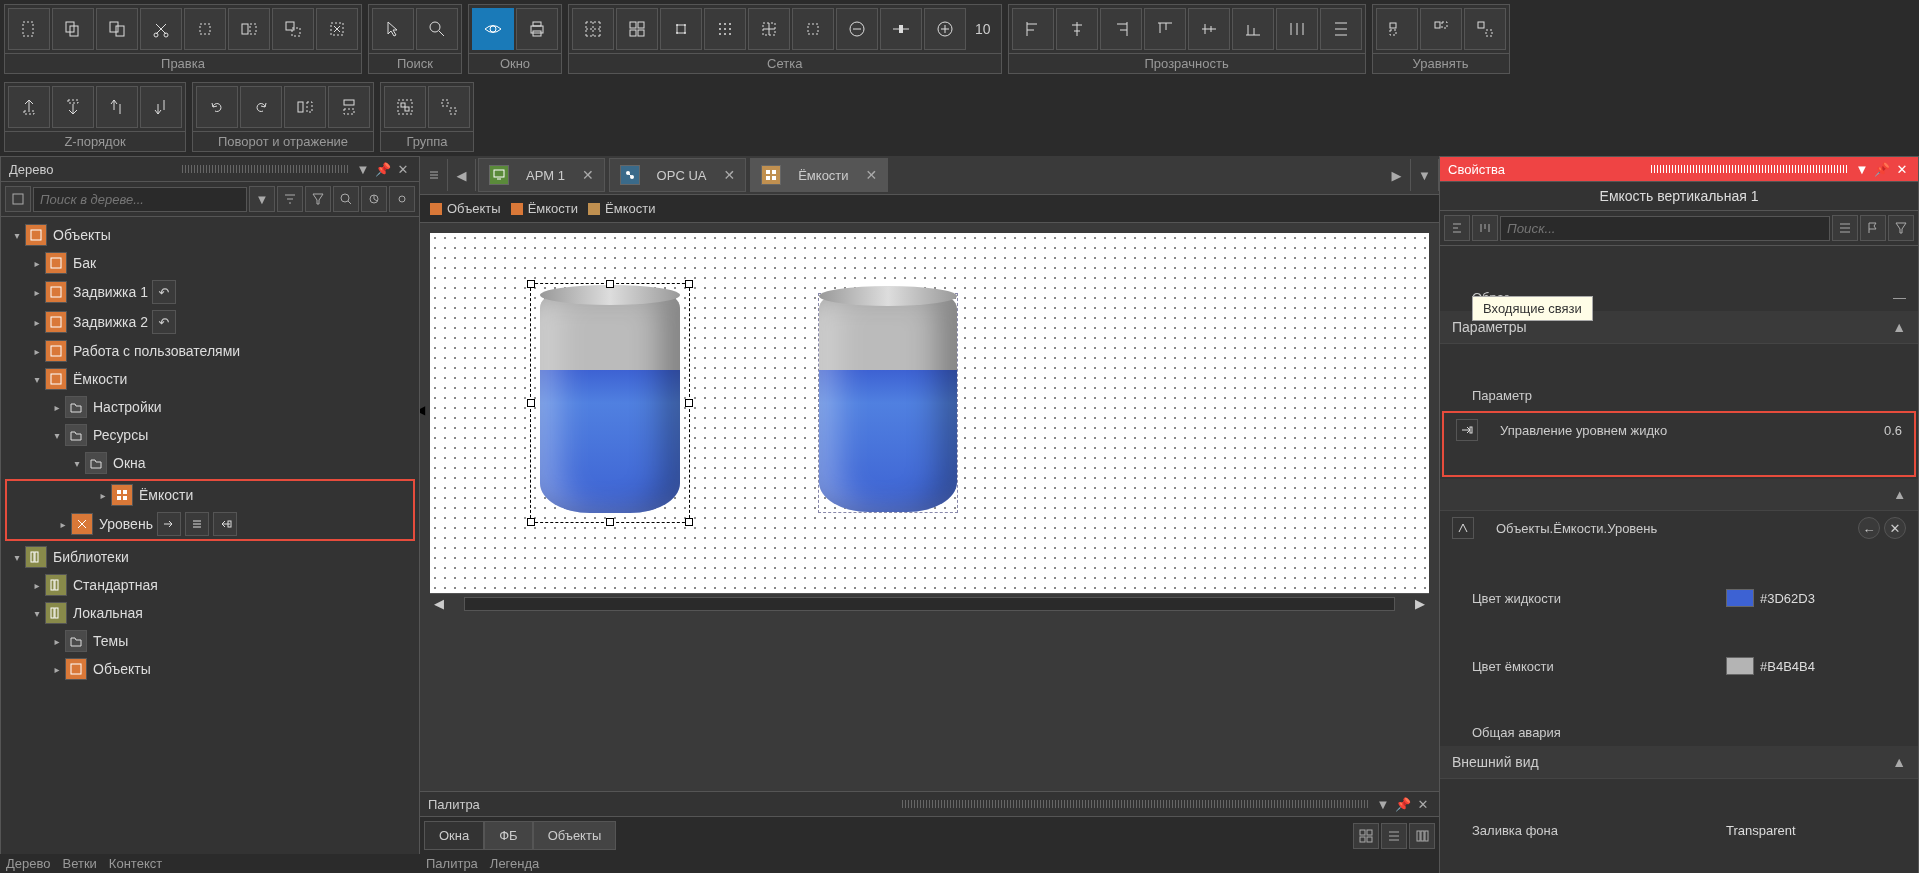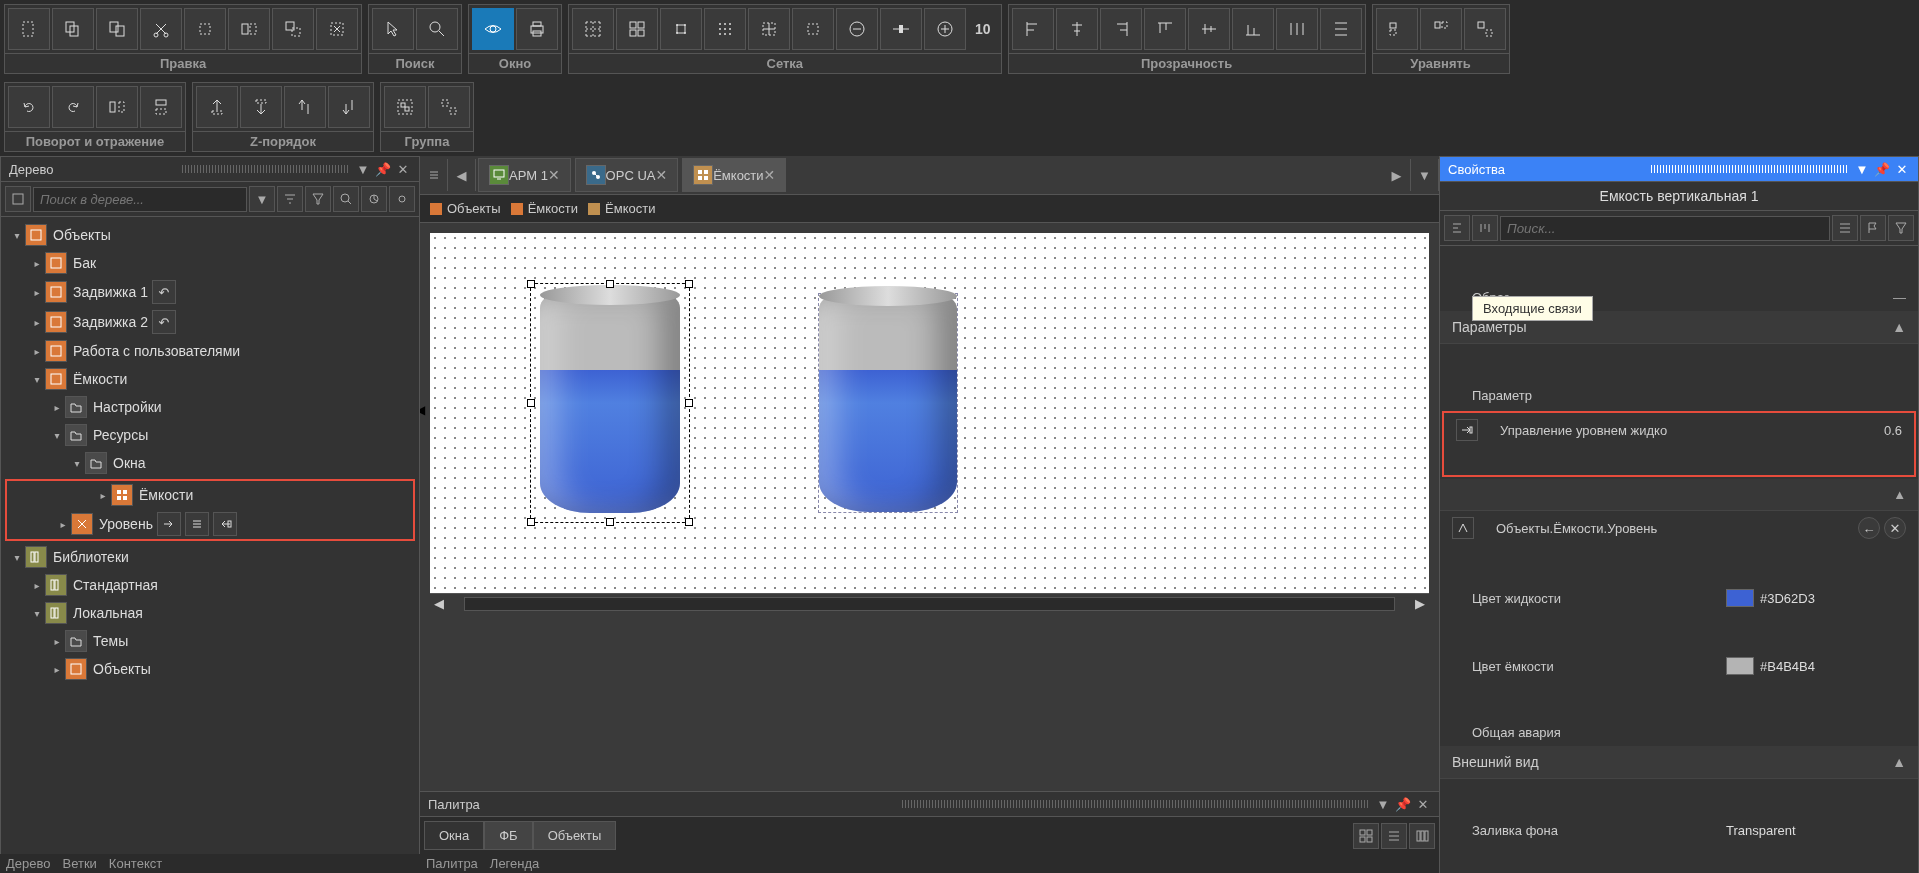--- a/index.html
+++ b/index.html
@@ -1,31 +1,31 @@
 <!DOCTYPE html>
 <html><head>
 <meta charset="utf-8">
 <style>
 * { margin: 0; padding: 0; box-sizing: border-box; font-family: 'Segoe UI', Arial, sans-serif; user-select: none; }
 body { background: #2b2b2b; color: #ccc; font-size: 13px; overflow: hidden; width: 1919px; height: 873px; }
 
 
 .toolbar-row { display: flex; gap: 6px; padding: 4px; background: #2b2b2b; }
-.tool-group { border: 1px solid #555; background: #333; display: flex; flex-direction: column; font-weight: bold; }
+.tool-group { border: 1px solid #555; background: #333; display: flex; flex-direction: column; }
 .tool-group-buttons { display: flex; padding: 2px; gap: 0; }
 .tool-btn { width: 42px; height: 42px; border: 1px solid #555; background: #3a3a3a; display: flex; align-items: center; justify-content: center; color: #ddd; cursor: pointer; margin: 1px; }
 .tool-btn.active { background: #1a7ab8; border-color: #1a7ab8; }
 .tool-group-label { text-align: center; color: #999; font-size: 13px; padding: 2px 0; border-top: 1px solid #555; }
 .tool-num { color: #ccc; font-size: 14px; padding: 0 8px; display: flex; align-items: center; }
 
 
 .workspace { display: flex; height: calc(100% - 148px); }
 .panel { background: #333; border: 1px solid #555; display: flex; flex-direction: column; }
 .panel-header { background: #333; padding: 4px 8px; display: flex; align-items: center; border-bottom: 1px solid #555; }
-.panel-header.active { background: #3b82f6; color: #fff; justify-content: space-between; }
+.panel-header.active { background: #ef4444; color: #fff; justify-content: space-between; }
 .panel-title { flex: 1; font-size: 13px; }
 .panel-dots { flex: 1; height: 8px; background: repeating-linear-gradient(90deg, #666 0, #666 1px, transparent 1px, transparent 3px); margin: 0 6px; }
 .panel-icons { display: flex; gap: 4px; }
 .panel-icon { width: 16px; height: 16px; display: flex; align-items: center; justify-content: center; cursor: pointer; color: #aaa; }
 
 
 .left-panel { width: 420px; flex-shrink: 0; }
 .tree-toolbar { display: flex; padding: 4px; gap: 2px; align-items: center; border-bottom: 1px solid #555; }
 .tree-search { flex: 1; background: #2a2a2a; border: 1px solid #555; color: #f9a8d4; padding: 4px 6px; font-style: italic; font-size: 13px; }
 .small-btn { width: 26px; height: 26px; border: 1px solid #555; background: #3a3a3a; display: flex; align-items: center; justify-content: center; cursor: pointer; color: #aaa; }
@@ -37,21 +37,21 @@
 .tree-icon.gray { background: #4a4a4a; }
 .tree-icon.green { background: #888a4a; }
 .tree-label { color: #ddd; font-size: 14px; }
 .red-box { border: 2px solid #e74c3c; margin: 2px 4px; }
 .action-btn { width: 24px; height: 24px; border: 1px solid #555; background: #3a3a3a; margin-left: 4px; display: inline-flex; align-items: center; justify-content: center; }
 
 
 .center-panel { flex: 1; display: flex; flex-direction: column; }
 .tabs-row { display: flex; background: #3a3a3a; border-bottom: 1px solid #555; align-items: center; }
 .nav-btn { width: 28px; height: 32px; display: flex; align-items: center; justify-content: center; color: #aaa; cursor: pointer; border-right: 1px solid #555; }
-.tab { display: flex; align-items: center; padding: 6px 10px; background: #444; border: 1px solid #555; margin: 2px; gap: 0; cursor: pointer; }
+.tab { display: flex; align-items: center; padding: 6px 10px; background: #444; border: 1px solid #555; margin: 2px; gap: 17px; cursor: pointer; }
 .tab.active { background: #555; }
 .tab-icon { width: 20px; height: 20px; border: 1px solid #666; display: flex; align-items: center; justify-content: center; }
 .tab-icon.green { background: #5a8a3a; }
 .tab-icon.blue { background: #3a6a8a; }
 .tab-icon.orange { background: #c09050; }
 .tab-close { color: #aaa; font-size: 14px; }
 .breadcrumb { display: flex; padding: 6px 10px; gap: 10px; border-bottom: 1px solid #555; align-items: center; }
 .bc-item { display: flex; align-items: center; gap: 5px; }
 .bc-square { width: 12px; height: 12px; }
 .canvas-area { flex: 1; background: #3a3a3a; position: relative; overflow: auto; padding: 10px; }
@@ -324,20 +324,47 @@
     </div>
     <div class="tool-group-label">Уравнять</div>
   </div>
 </div>
 
 <div class="toolbar-row">
   <div class="tool-group">
     <div class="tool-group-buttons">
       <div class="tool-btn">
           <svg width="20" height="20">
+            <path d="M10 3 v10 M6 7 l4 -4 l4 4" stroke="#ddd" fill="none"></path>
+            <rect x="5" y="14" width="10" height="3" stroke="#ddd" fill="none" stroke-dasharray="2"></rect>
+          </svg>
+        </div>
+      <div class="tool-btn">
+          <svg width="20" height="20">
+            <path d="M10 17 v-10 M6 13 l4 4 l4 -4" stroke="#ddd" fill="none"></path>
+            <rect x="5" y="3" width="10" height="3" stroke="#ddd" fill="none" stroke-dasharray="2"></rect>
+          </svg>
+        </div>
+      <div class="tool-btn">
+          <svg width="20" height="20">
+            <path d="M7 3 v10 M13 7 v10 M4 7 l3 -4 l3 4" stroke="#ddd" fill="none"></path>
+          </svg>
+        </div>
+      <div class="tool-btn">
+          <svg width="20" height="20">
+            <path d="M7 17 v-10 M13 13 v-10 M4 13 l3 4 l3 -4" stroke="#ddd" fill="none"></path>
+          </svg>
+        </div>
+    </div>
+    <div class="tool-group-label">Z-порядок</div>
+  </div>
+  <div class="tool-group">
+    <div class="tool-group-buttons">
+      <div class="tool-btn">
+          <svg width="20" height="20">
             <path d="M6 10 a4 4 0 1 1 2 4" stroke="#ddd" fill="none"></path>
             <path d="M5 6 l1 4 l4 -1" stroke="#ddd" fill="none"></path>
           </svg>
         </div>
       <div class="tool-btn">
           <svg width="20" height="20">
             <path d="M14 10 a4 4 0 1 0 -2 4" stroke="#ddd" fill="none"></path>
             <path d="M15 6 l-1 4 l-4 -1" stroke="#ddd" fill="none"></path>
           </svg>
         </div>
@@ -348,47 +375,20 @@
           </svg>
         </div>
       <div class="tool-btn">
           <svg width="20" height="20">
             <rect x="5" y="3" width="10" height="5" stroke="#ddd" fill="none"></rect>
             <rect x="5" y="12" width="10" height="5" stroke="#ddd" fill="none" stroke-dasharray="2"></rect>
           </svg>
         </div>
     </div>
     <div class="tool-group-label">Поворот и отражение</div>
-  </div>
-  <div class="tool-group">
-    <div class="tool-group-buttons">
-      <div class="tool-btn">
-          <svg width="20" height="20">
-            <path d="M10 3 v10 M6 7 l4 -4 l4 4" stroke="#ddd" fill="none"></path>
-            <rect x="5" y="14" width="10" height="3" stroke="#ddd" fill="none" stroke-dasharray="2"></rect>
-          </svg>
-        </div>
-      <div class="tool-btn">
-          <svg width="20" height="20">
-            <path d="M10 17 v-10 M6 13 l4 4 l4 -4" stroke="#ddd" fill="none"></path>
-            <rect x="5" y="3" width="10" height="3" stroke="#ddd" fill="none" stroke-dasharray="2"></rect>
-          </svg>
-        </div>
-      <div class="tool-btn">
-          <svg width="20" height="20">
-            <path d="M7 3 v10 M13 7 v10 M4 7 l3 -4 l3 4" stroke="#ddd" fill="none"></path>
-          </svg>
-        </div>
-      <div class="tool-btn">
-          <svg width="20" height="20">
-            <path d="M7 17 v-10 M13 13 v-10 M4 13 l3 4 l3 -4" stroke="#ddd" fill="none"></path>
-          </svg>
-        </div>
-    </div>
-    <div class="tool-group-label">Z-порядок</div>
   </div>
   <div class="tool-group">
     <div class="tool-group-buttons">
       <div class="tool-btn">
           <svg width="20" height="20">
             <rect x="3" y="3" width="14" height="14" stroke="#ddd" fill="none" stroke-dasharray="2"></rect>
             <rect x="6" y="6" width="4" height="4" stroke="#ddd" fill="none"></rect>
             <rect x="10" y="10" width="4" height="4" stroke="#ddd" fill="none"></rect>
           </svg>
         </div>

